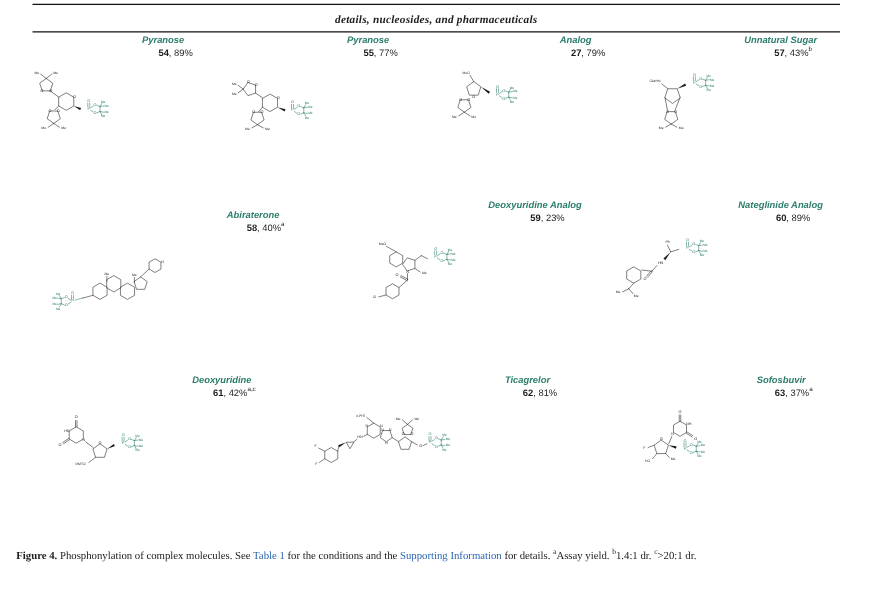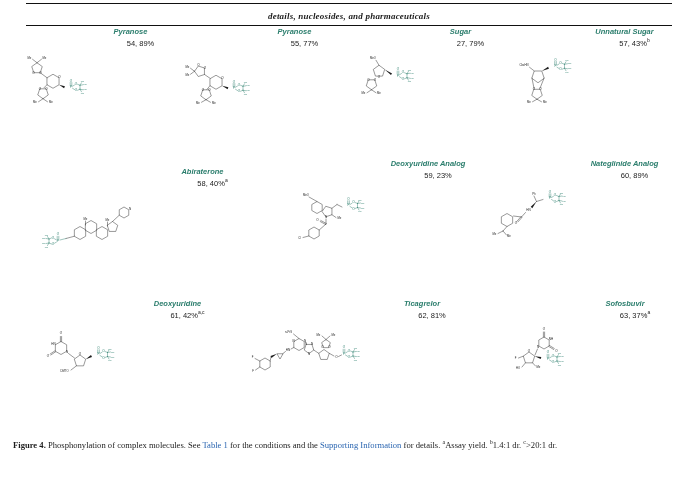--- a/index.html
+++ b/index.html
@@ -17,21 +17,21 @@
   .banner-title{font-style:italic;font-weight:bold;font-size:9px;letter-spacing:.2px;}
   .grid{position:absolute;inset:0;}
   .card{position:absolute;display:flex;flex-direction:row;align-items:flex-start;margin:0;}
   .card svg{display:block;}
   svg text{font-family:"Liberation Sans",sans-serif;}
   .cname{
     font-family:"Liberation Sans",sans-serif;font-style:italic;font-weight:bold;
     color:var(--teal);font-size:7.5px;text-align:center;margin-top:1px;white-space:nowrap;
   }
   .cyield{font-family:"Liberation Sans",sans-serif;font-size:7.5px;text-align:center;margin-top:1px;}
-  .cyield .num{font-weight:normal;padding-left:20px;}
+  .cyield .num{font-weight:bold;padding-left:20px;}
   .cyield sup{font-size:5px;}
   figcaption{width:100%;}
   .caption{position:absolute;top:438px;left:13px;right:16px;font-size:8.6px;line-height:1.35;margin:0;}
   .caption .link{color:var(--link);text-decoration:none;cursor:pointer;}
   .caption sup{font-size:6px;}
   .caption b{font-weight:bold;}
 </style>
 </head>
 <body>
 
@@ -163,21 +163,21 @@
           <line x1="118" y1="43" x2="121" y2="38" stroke="#2a7d6c" stroke-width="0.9" stroke-linecap="round"></line>
           <text x="123" y="36" fill="#2a7d6c" font-size="5" text-anchor="middle" dominant-baseline="middle">Me</text>
           <line x1="118" y1="43" x2="124" y2="42" stroke="#2a7d6c" stroke-width="0.9" stroke-linecap="round"></line>
           <text x="128.5" y="42" fill="#2a7d6c" font-size="5" text-anchor="middle" dominant-baseline="middle">Me</text>
           <line x1="118" y1="51" x2="124" y2="52" stroke="#2a7d6c" stroke-width="0.9" stroke-linecap="round"></line>
           <text x="128.5" y="52" fill="#2a7d6c" font-size="5" text-anchor="middle" dominant-baseline="middle">Me</text>
           <line x1="118" y1="51" x2="121" y2="56" stroke="#2a7d6c" stroke-width="0.9" stroke-linecap="round"></line>
           <text x="123" y="59" fill="#2a7d6c" font-size="5" text-anchor="middle" dominant-baseline="middle">Me</text>
         </svg>
     <figcaption>
-      <div class="cname">Sugar</div>
+      <div class="cname">Analog</div>
       <div class="cyield"><span class="num">27</span><span class="yld">, 79%</span><sup class="sup"></sup></div>
     </figcaption>
   </figure>
 
   <figure class="card" style="left: 512px; top: 26px; width: 150px;">
     <svg class="structure" xmlns="http://www.w3.org/2000/svg" width="150" height="105" viewBox="0 0 150 105">
           <text x="24" y="26" fill="#1c1c1c" font-size="5.5" text-anchor="middle" dominant-baseline="middle">CbzHN</text>
           <line x1="35" y1="30" x2="44" y2="37" stroke="#1c1c1c" stroke-width="0.9" stroke-linecap="round"></line>
           <polygon points="39.6,52.0 44.4,37.5 59.6,37.5 64.4,52.0 52.0,61.0" fill="none" stroke="#1c1c1c" stroke-width="0.9" stroke-linejoin="round"></polygon>
           <line x1="40" y1="52" x2="44" y2="72" stroke="#1c1c1c" stroke-width="0.9" stroke-linecap="round"></line>

